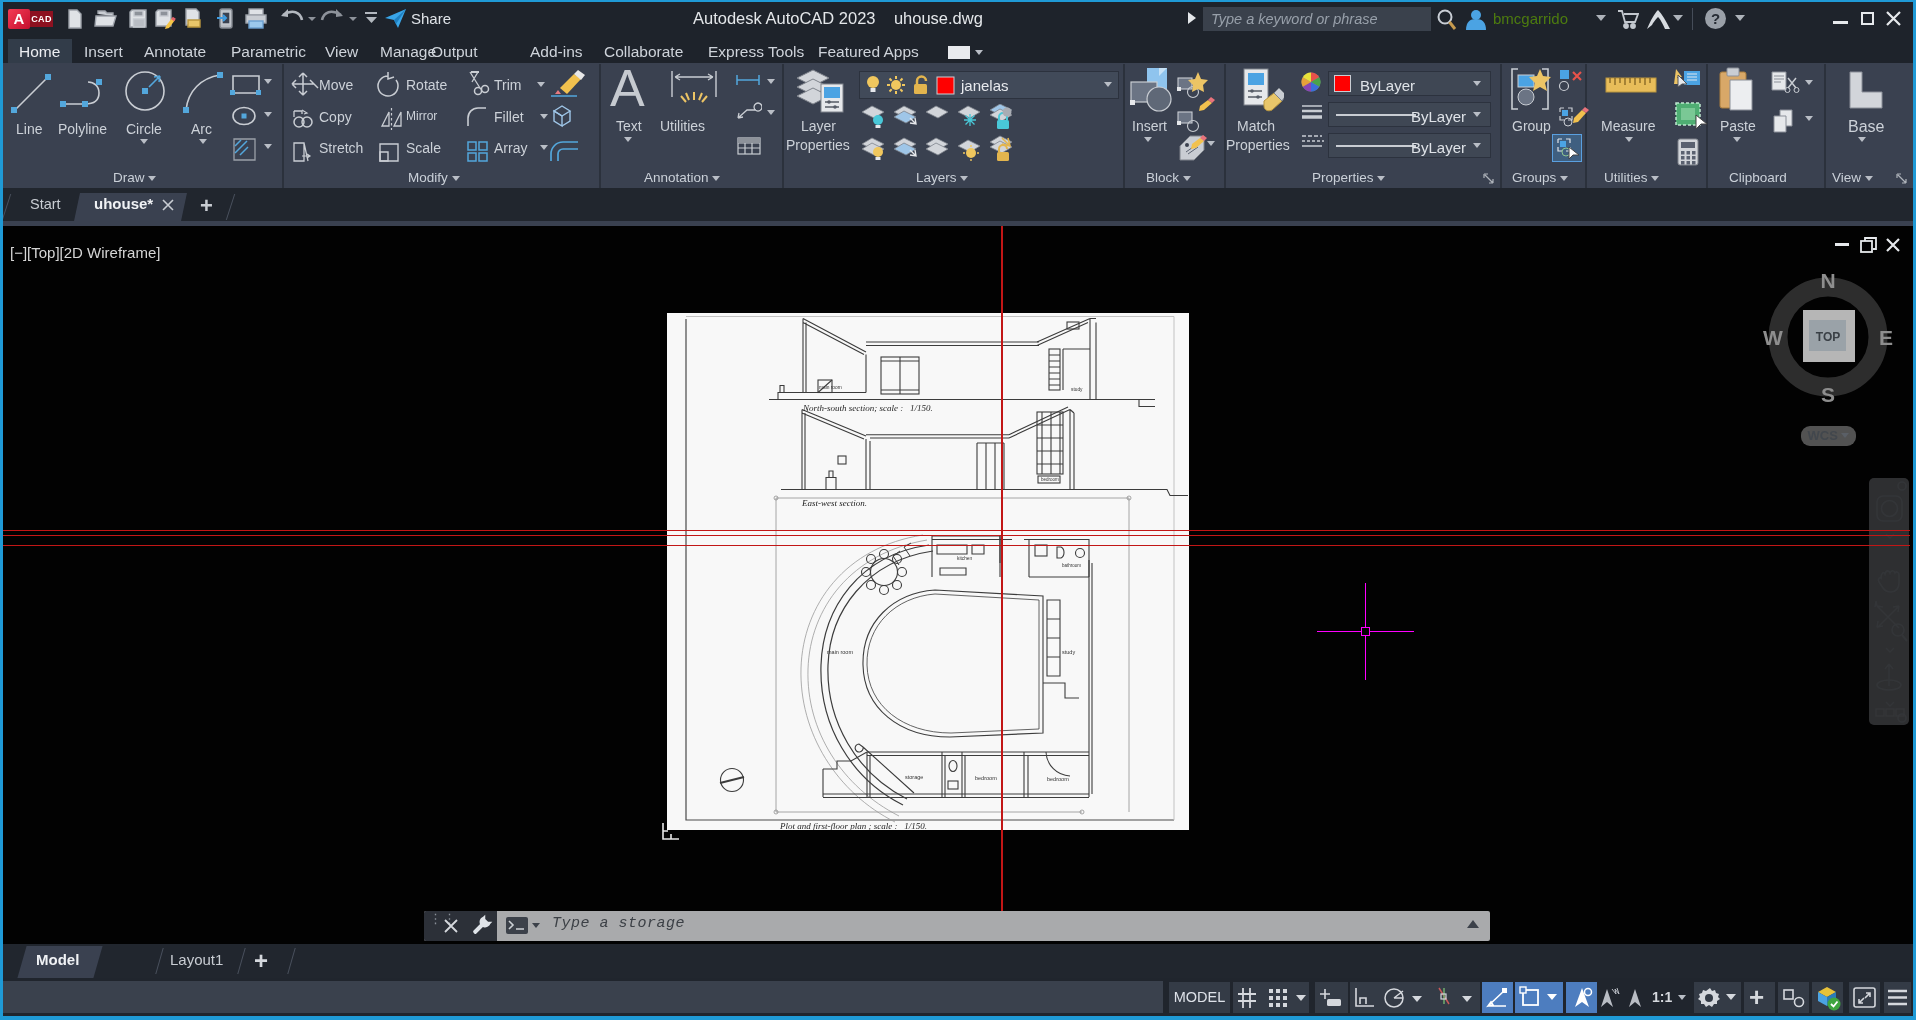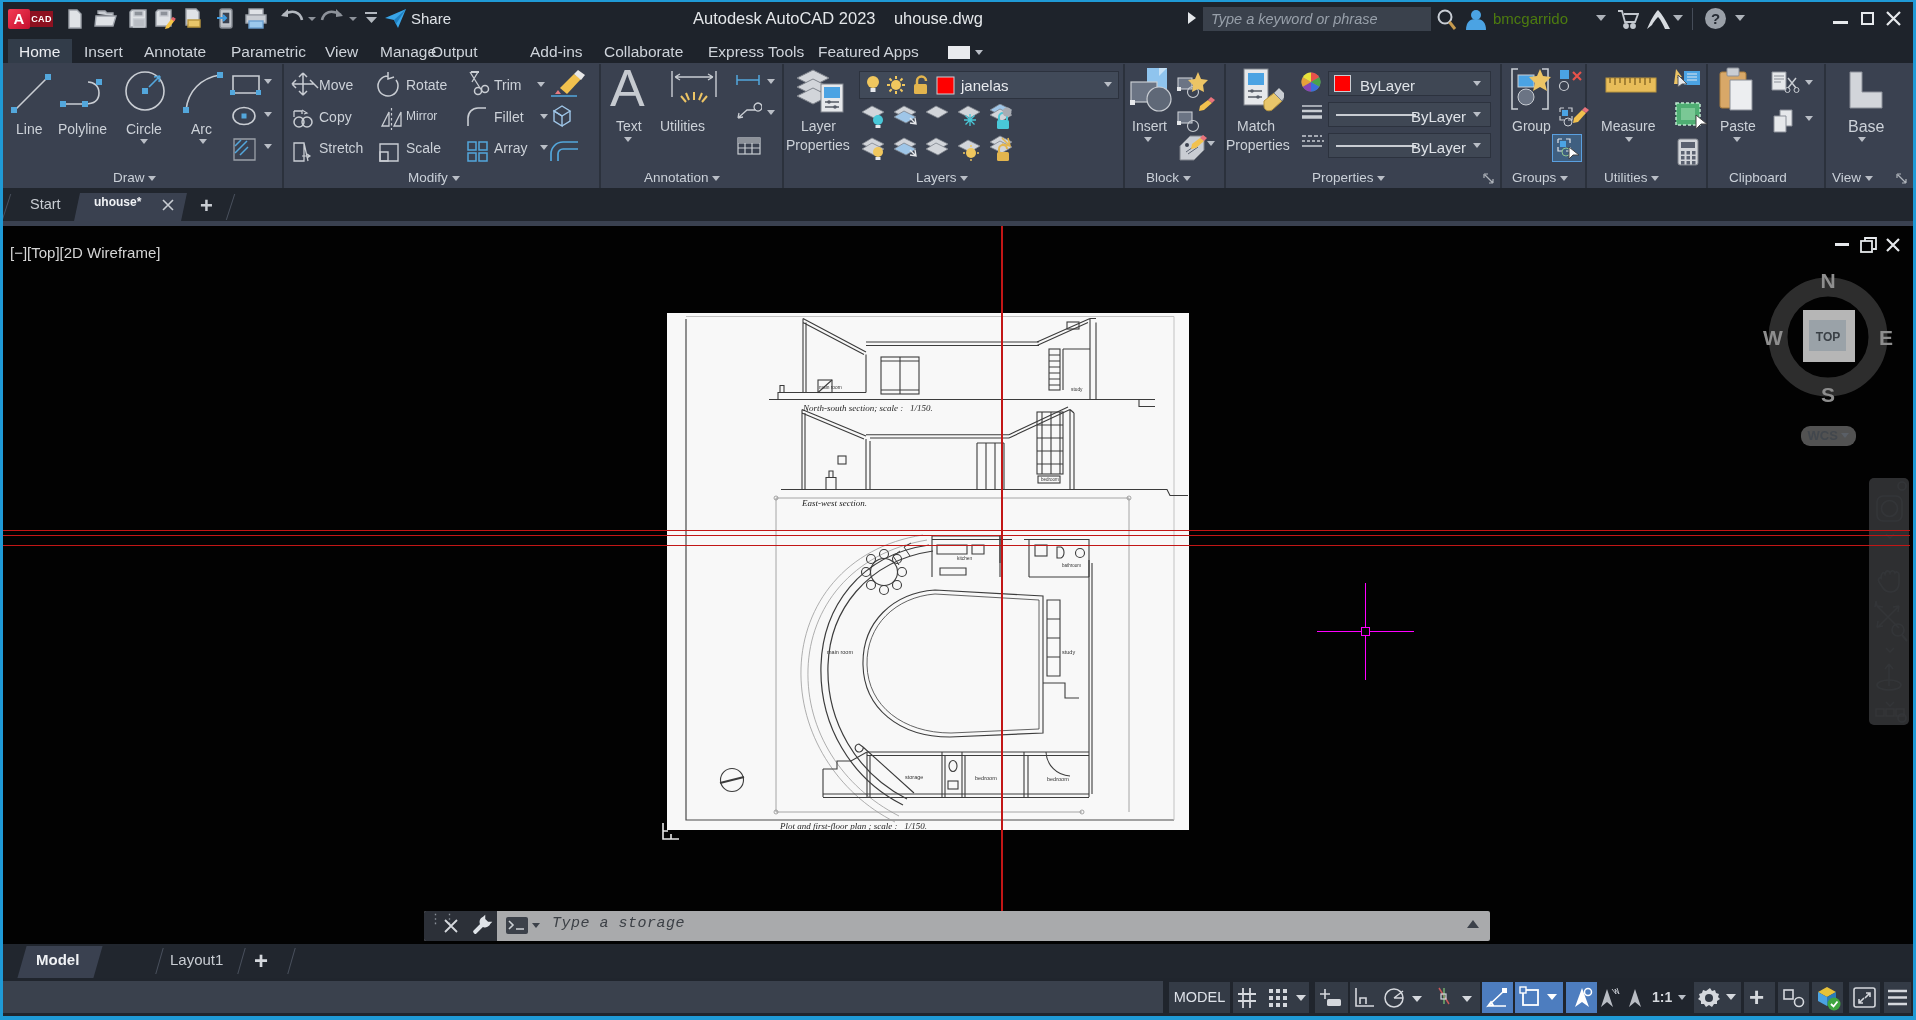--- a/index.html
+++ b/index.html
@@ -407,21 +407,21 @@
   <div class="abs caret" style="left:1858px;top:137px"></div>
 
   <div class="abs" style="left:0;top:188px;width:1916px;height:33px;background:#21262e"></div>
   <div class="abs" style="left:0;top:221px;width:1916px;height:5px;background:#3a4150"></div>
 
   <div class="abs" id="canvas" style="left:3px;top:226px;width:1910px;height:718px;background:#020202"></div>
 
   <div class="abs" style="left:6px;top:194px;width:14px;height:26px;border-left:1.5px solid #4a515e;transform:skewX(-18deg)"></div>
   <div class="abs" style="left:30px;top:196px;color:#c9cdd3;font-size:14.5px">Start</div>
   <div class="abs" style="left:77px;top:193px;width:107px;height:28px;background:#3a4150;transform:skewX(-12deg)"></div>
-  <div class="abs" style="left:94px;top:195px;color:#f0f2f5;font-size:12px;font-weight:bold">uhouse*</div>
+  <div class="abs" style="left:94px;top:195px;color:#f0f2f5;font-size:15px;font-weight:bold">uhouse*</div>
   <svg class="abs" style="left:162px;top:199px" width="12" height="12" viewBox="0 0 12 12">
       <path d="M1 1 L11 11 M11 1 L1 11" stroke="#c9cdd3" stroke-width="1.6"></path>
     </svg>
   <div class="abs" style="left:200px;top:196px;color:#c9cdd3;font-size:22px;font-weight:bold;line-height:20px">+</div>
   <div class="abs" style="left:230px;top:194px;width:14px;height:26px;border-left:1.5px solid #4a515e;transform:skewX(-18deg)"></div>
 
   <div class="abs" style="left:10px;top:244px;color:#d5d5d5;font-size:15px">[−][Top][2D Wireframe]</div>
   <div class="abs" style="left:1835px;top:243px;width:14px;height:2.5px;background:#e6e9ec"></div>
   <svg class="abs" style="left:1860px;top:237px" width="17" height="16" viewBox="0 0 17 16">
       <rect x="1" y="4" width="11" height="11" fill="none" stroke="#e6e9ec" stroke-width="1.8"></rect>

